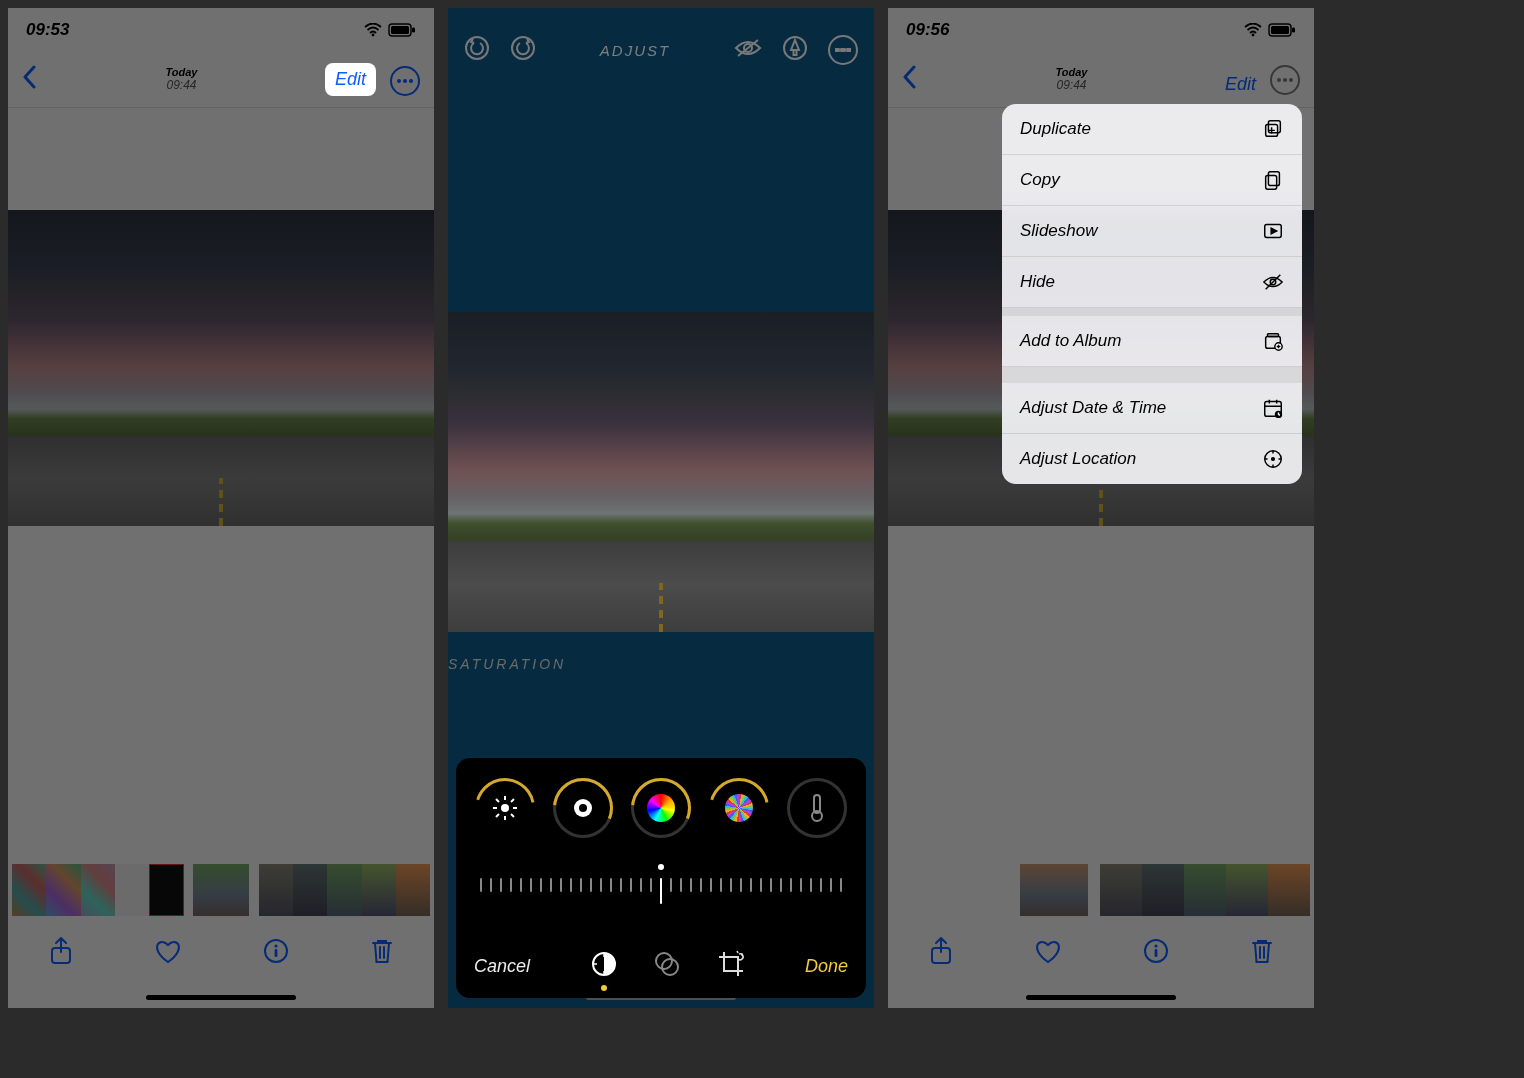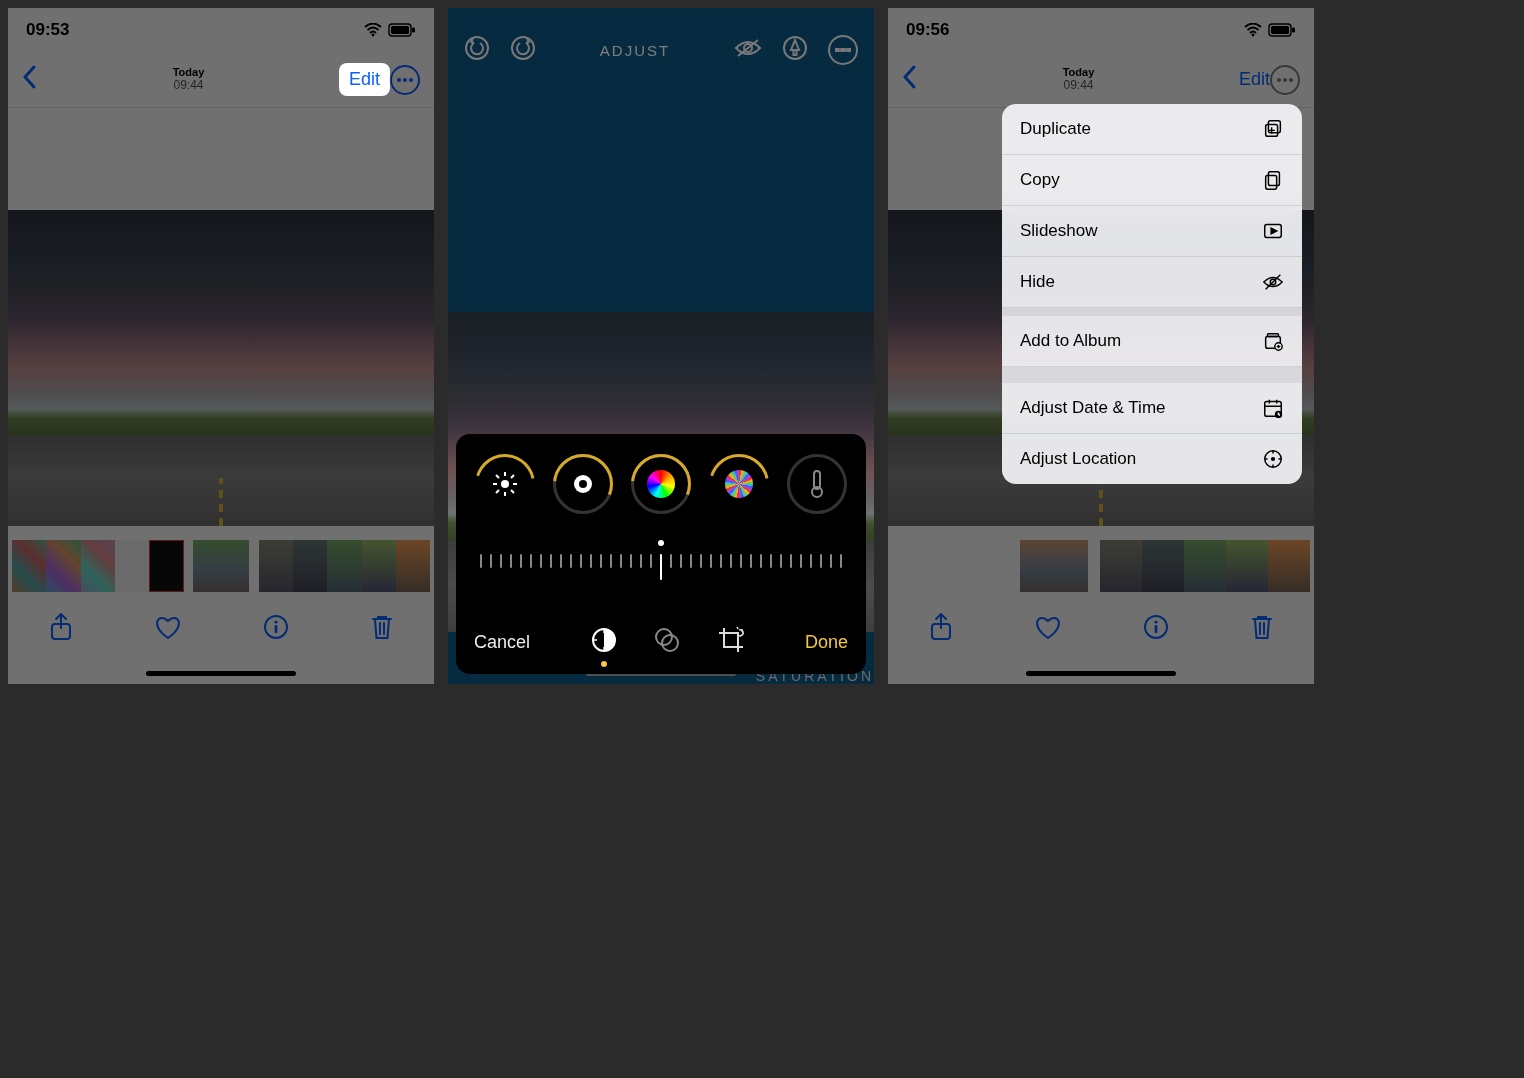--- a/index.html
+++ b/index.html
@@ -7,25 +7,26 @@
     background: #2b2b2b;
     font-family: -apple-system, BlinkMacSystemFont, "Segoe UI", Helvetica, Arial, sans-serif;
     width: 1524px;
     height: 1078px;
     padding: 8px;
     display: flex;
     gap: 14px;
   }
   .phone {
     width: 426px;
-    height: 676px;
+    height: 1000px;
     background: #f9f9fb;
     border-radius: 0;
     position: relative;
     overflow: hidden;
+    font-style: italic;
   }
   .dim-overlay {
     position: absolute;
     inset: 0;
     background: rgba(0,0,0,0.55);
     pointer-events: none;
     z-index: 50;
   }
   
   .status-bar {
@@ -46,21 +47,21 @@
     display: flex;
     align-items: center;
     justify-content: space-between;
     padding: 0 14px;
     border-bottom: 1px solid rgba(0,0,0,.12);
   }
   .nav-back { color: #0a60ff; font-size: 28px; font-weight: 500; }
   .nav-title-group { display:flex; flex-direction:column; align-items:center; line-height:1.15; }
   .nav-title { font-size: 11px; font-weight: 600; color:#000; }
   .nav-sub   { font-size: 12px; color: #555; }
-  .nav-right { display:flex; align-items:center; }
+  .nav-right { display:flex; align-items:flex-end; gap:14px; }
   .edit-btn  { color:#0a60ff; font-size:18px; font-weight:500; }
   .edit-btn.hl {
     background:#fff; border-radius:8px; padding:6px 10px;
     position:relative; z-index:60;
   }
   .more-btn {
     width:30px; height:30px; border-radius:50%;
     border:2px solid #0a60ff; color:#0a60ff;
     display:flex; align-items:center; justify-content:center;
     font-size:18px;
@@ -151,25 +152,25 @@
   }
   .edit-header .hl-row { display:flex; gap:20px; align-items:center; }
   .edit-header .center { font-size:15px; letter-spacing:2px; color:#d8d8d8; font-weight:500;}
   .edit-header svg { fill:none; stroke:#cfcfcf; stroke-width:2;}
   .photo2 {
     width:100%;
     height:320px;
     margin-top:220px;
   }
   .adjust-label {
-    text-align:right;
+    text-align:left;
     font-size:14px;
     letter-spacing:3px;
     color:#b8b8b8;
-    margin-top:36px;
+    margin-top:24px;
   }
   .edit-panel {
     position:absolute;
     left:8px; right:8px; bottom:10px;
     height:240px;
     background:#000;
     border-radius:14px;
     z-index:60;
     color:#fff;
     padding:16px 6px 10px;

